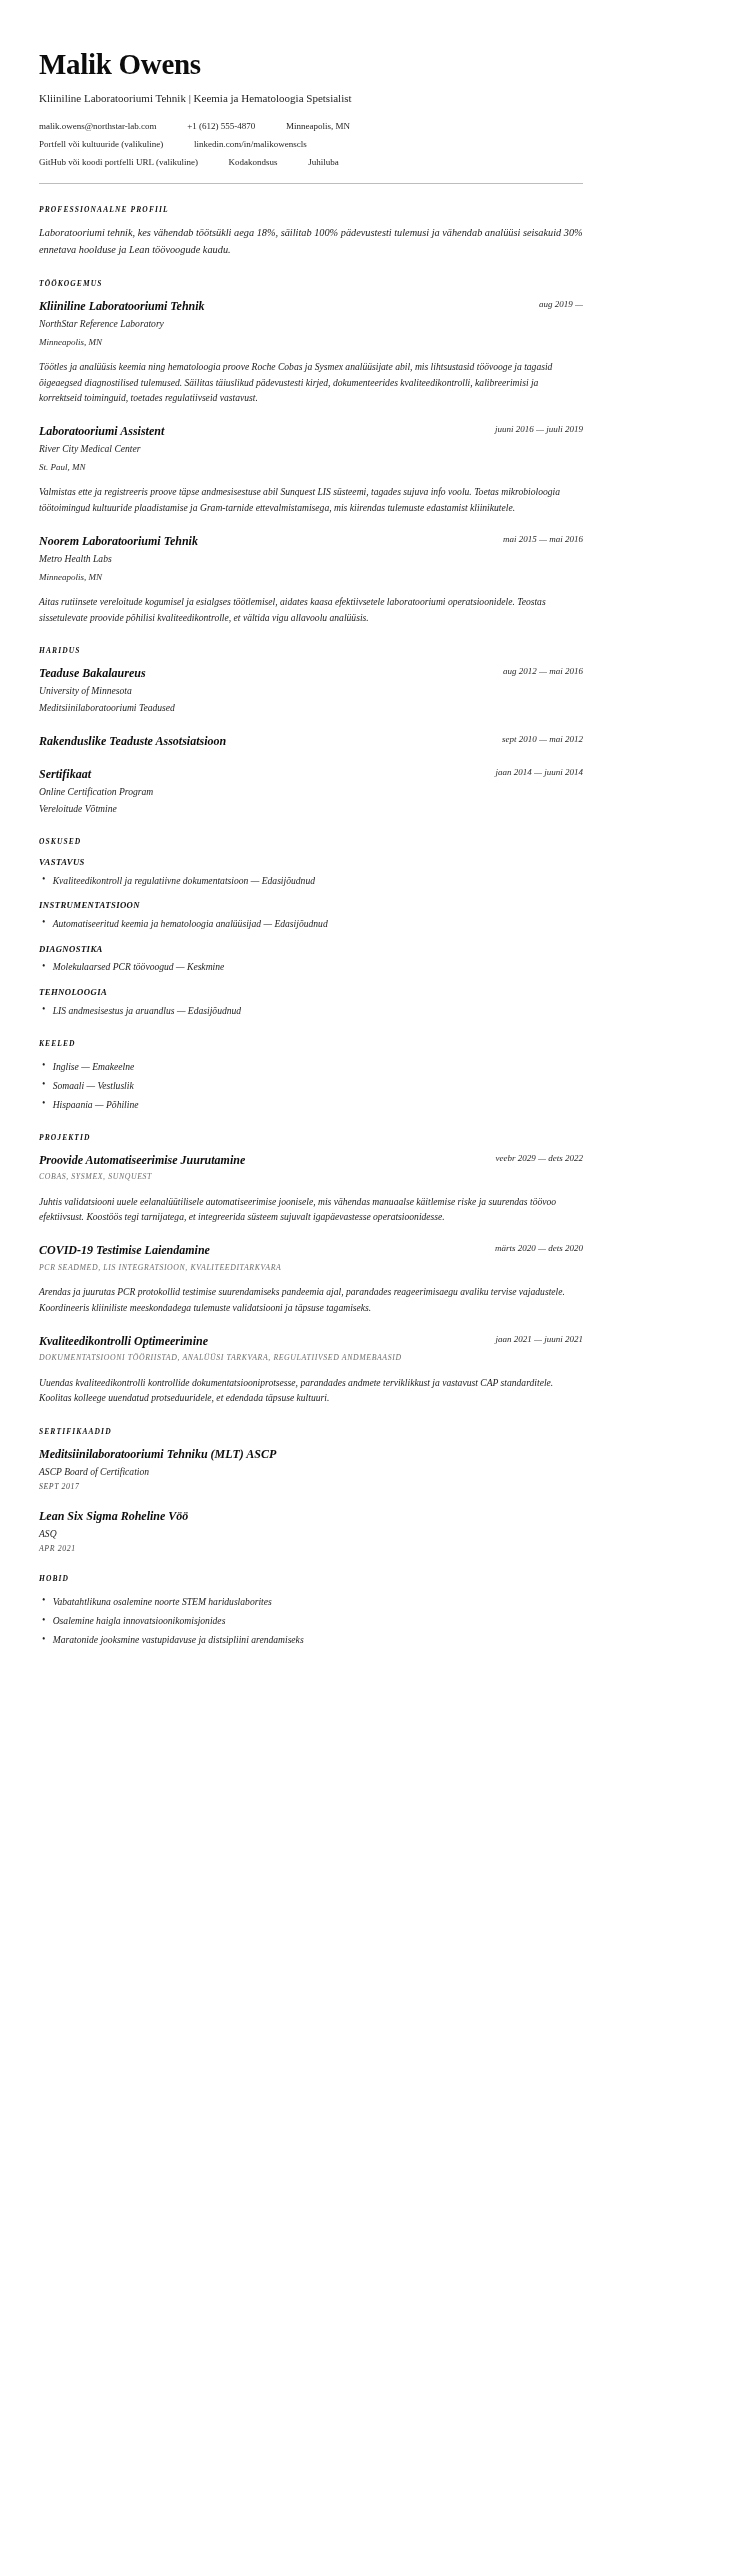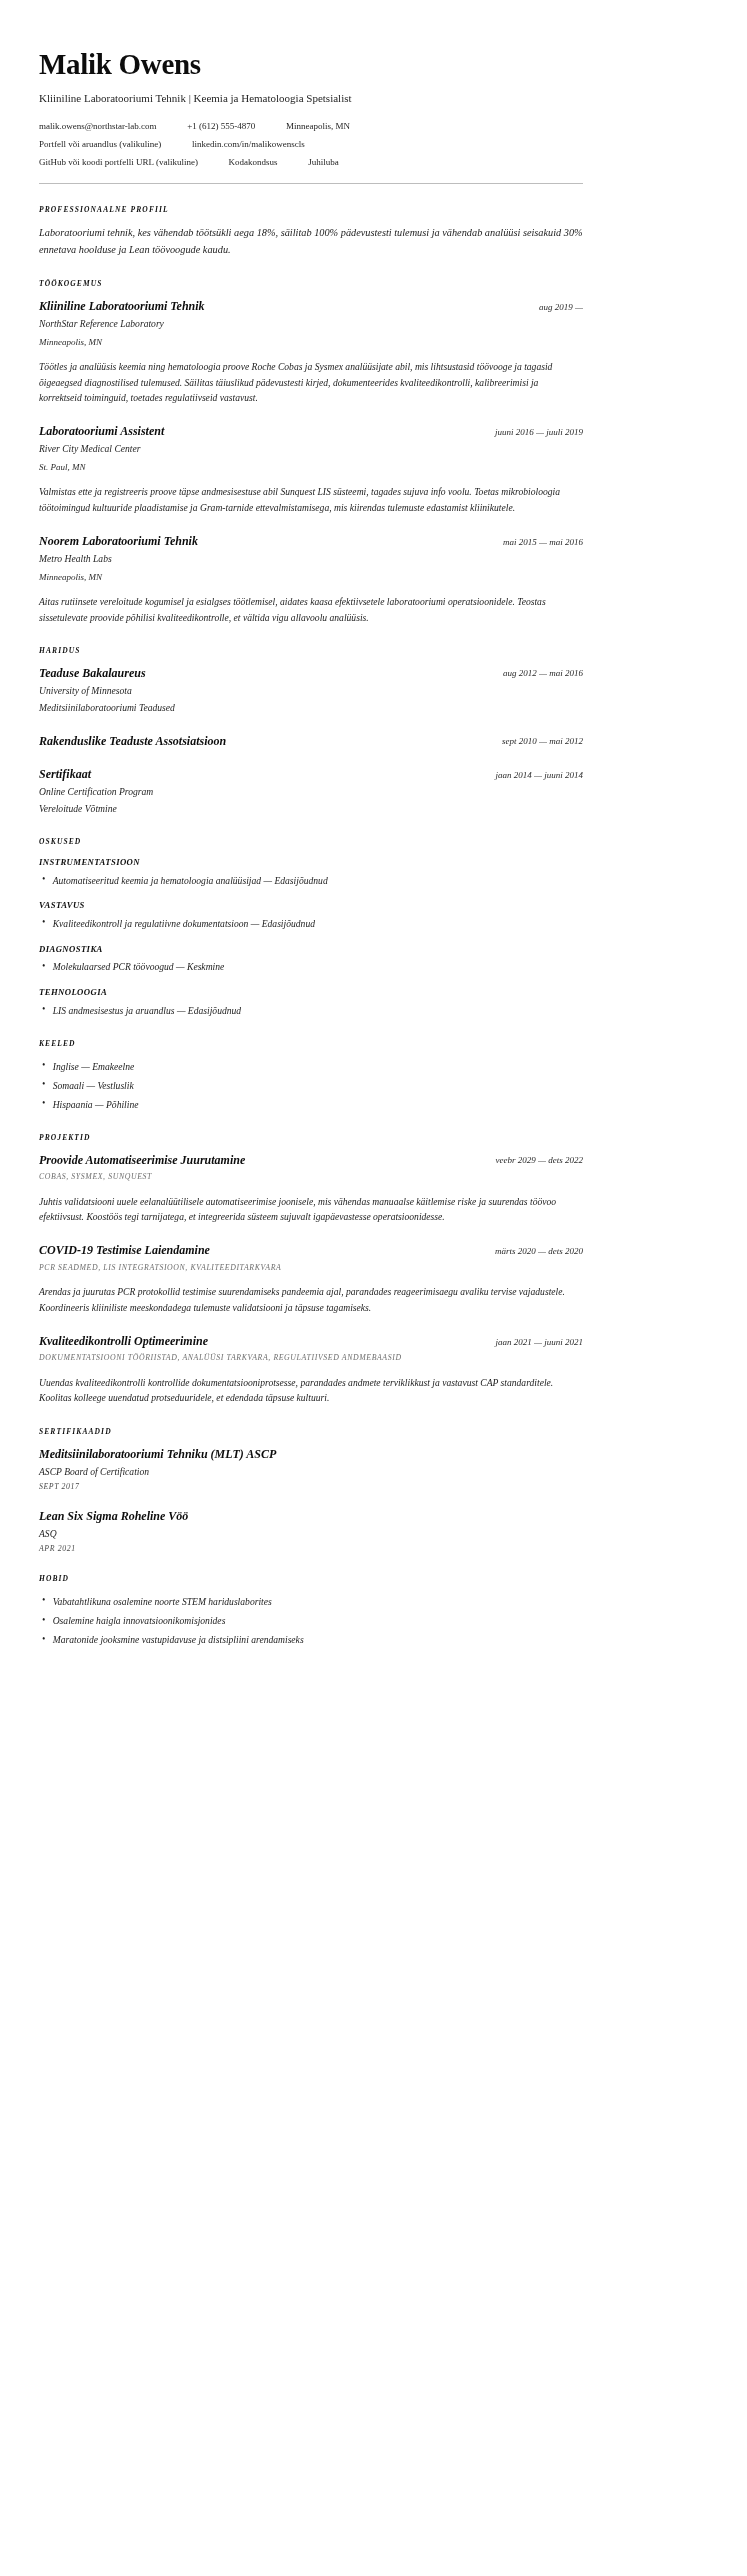--- a/index.html
+++ b/index.html
@@ -70,21 +70,21 @@
     margin: 0;
     color: #1c1c1c;
   }
 
   
   .entry { margin-bottom: 18.7px; }
   .entry:last-child { margin-bottom: 0; }
   .entry-head {
     display: flex;
     justify-content: space-between;
-    align-items: center;
+    align-items: flex-start;
     gap: 20px;
   }
   .entry-title {
     font-size: 12px;
     font-weight: bold;
     margin: 0;
     line-height: 1.25;
     color: #0d0d0d;
   }
   .entry-date {
@@ -168,21 +168,21 @@
     <h1 class="name">Malik Owens</h1>
     <p class="headline">Kliiniline Laboratooriumi Tehnik | Keemia ja Hematoloogia Spetsialist</p>
 
     <div class="contact-row">
       <span class="citem">malik.owens@northstar-lab.com</span>
       <span class="citem">+1 (612) 555-4870</span>
       <span class="citem">Minneapolis, MN</span>
     </div>
 
     <div class="contact-row">
-      <span class="citem">Portfell või aruandlus (valikuline)</span>
+      <span class="citem">Portfell või kultuuride (valikuline)</span>
       <span class="citem">linkedin.com/in/malikowenscls</span>
     </div>
 
     <div class="contact-row">
       <span class="citem">GitHub või koodi portfelli URL (valikuline)</span>
       <span class="citem">Kodakondsus</span>
       <span class="citem">Juhiluba</span>
     </div>
 
     <hr class="rule">
@@ -253,30 +253,30 @@
       </div>
       <p class="entry-sub">Online Certification Program</p>
       <p class="entry-sub">Vereloitude Võtmine</p>
     </div>
   </section>
 
   <section class="section">
     <h2 class="section-title">Oskused</h2>
 
     <div class="skill-group">
+      <h3 class="skill-cat">Vastavus</h3>
+      <ul class="bullets">
+        <li>Kvaliteedikontroll ja regulatiivne dokumentatsioon — Edasijõudnud</li>
+      </ul>
+    </div>
+
+    <div class="skill-group">
       <h3 class="skill-cat">Instrumentatsioon</h3>
       <ul class="bullets">
         <li>Automatiseeritud keemia ja hematoloogia analüüsijad — Edasijõudnud</li>
-      </ul>
-    </div>
-
-    <div class="skill-group">
-      <h3 class="skill-cat">Vastavus</h3>
-      <ul class="bullets">
-        <li>Kvaliteedikontroll ja regulatiivne dokumentatsioon — Edasijõudnud</li>
       </ul>
     </div>
 
     <div class="skill-group">
       <h3 class="skill-cat">Diagnostika</h3>
       <ul class="bullets">
         <li>Molekulaarsed PCR töövoogud — Keskmine</li>
       </ul>
     </div>
 

